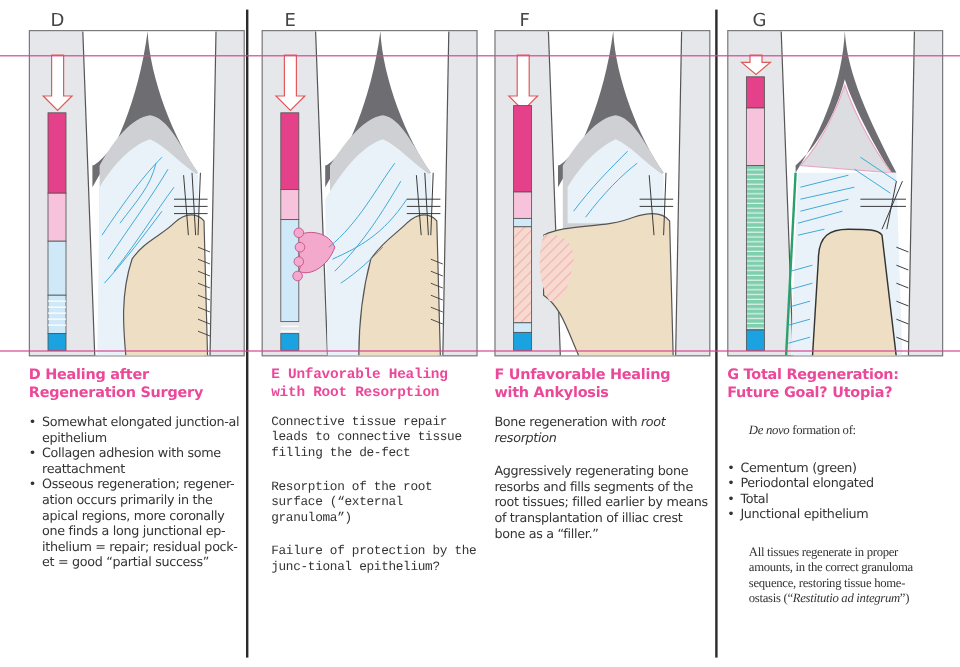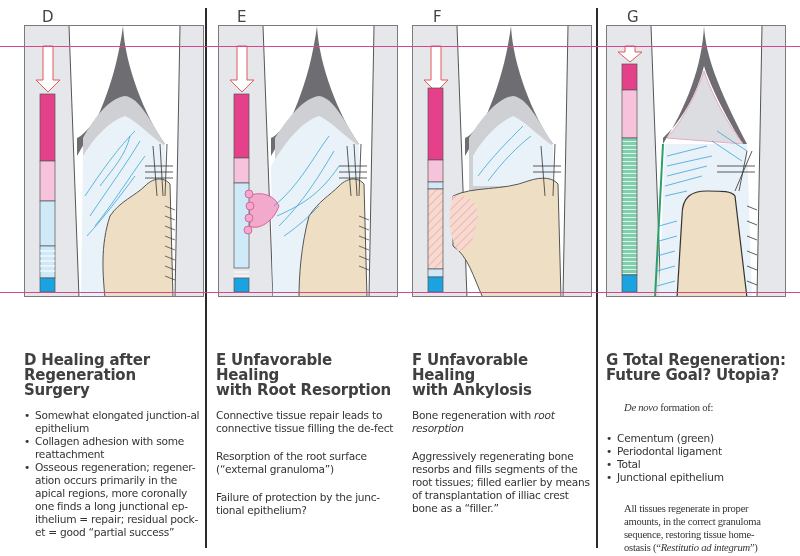--- a/index.html
+++ b/index.html
@@ -5,21 +5,21 @@
   html, body { margin:0; padding:0; background:#fff; }
   body { width:800px; height:556px; position:relative; overflow:hidden;
          font-family:"DejaVu Sans", sans-serif; color:#2a2a2a; }
   .sep { position:absolute; top:8px; width:2px; background:#2b2b2b; }
   .panel-letter { position:absolute; top:8px; font-size:15px; color:#444; }
   .panel { position:absolute; top:25px; width:180px; height:272px;
            background:#e6e7ea; border:1px solid #7b7b7e; box-sizing:border-box; overflow:hidden; }
   .panel svg { position:absolute; left:0; top:0; }
   .mline { position:absolute; left:0; width:800px; height:1px; background:#d7468f; }
   .caption { position:absolute; top:305px; width:180px; }
-  .cap-title { font-weight:bold; font-size:15px; line-height:15px; color:#404040; letter-spacing:-0.2px;margin-top:48px; }
+  .cap-title { font-weight:bold; font-size:12px; line-height:15px; color:#ec4899; letter-spacing:-0.2px; }
   .cap-body { margin-top:11px; font-size:10.6px; line-height:13px; color:#333; letter-spacing:-0.25px; }
   .cap-body p { margin:0 0 15px 0; }
   .cap-body ul { margin:0; padding:0; list-style:none; }
   .cap-body li { position:relative; padding-left:11px; }
   .cap-body li::before { content:"\2022"; position:absolute; left:0; top:0; }
   .cap-body.tight p { margin:18px;font-family:Liberation Serif, serif; }
   i { font-style:italic; }
 </style>
 </head>
 <body>
@@ -239,21 +239,21 @@
   </div>
   <div class="cap-body">
     <ul>
       <li>Somewhat elongated junction-al epithelium</li>
       <li>Collagen adhesion with some reattachment</li>
       <li>Osseous regeneration; regener-ation occurs primarily in the apical regions, more coronally one finds a long junctional ep-ithelium = repair; residual pock-et = good “partial success”</li>
     </ul>
   </div>
 </div>
 
-<div class="caption" style="left:216px;">
+<div class="caption" style="left:226px;font-family:Liberation Mono, monospace;">
   <div class="cap-title">
     <div>E  Unfavorable Healing</div>
     <div>with Root Resorption</div>
   </div>
   <div class="cap-body">
     <p>Connective tissue repair leads to connective tissue filling the de-fect</p>
     <p>Resorption of the root surface (“external granuloma”)</p>
     <p>Failure of protection by the junc-tional epithelium?</p>
   </div>
 </div>
@@ -271,19 +271,19 @@
 
 <div class="caption" style="left:606px;">
   <div class="cap-title">
     <div>G  Total Regeneration:</div>
     <div>Future Goal? Utopia?</div>
   </div>
   <div class="cap-body tight">
     <p><i>De novo</i><span> formation of:</span></p>
     <ul>
       <li>Cementum (green)</li>
-      <li>Periodontal ligament</li>
+      <li>Periodontal elongated</li>
       <li>Total</li>
       <li>Junctional epithelium</li>
     </ul>
     <p><span>All tissues regenerate in proper amounts, in the correct granuloma sequence, restoring tissue home-ostasis (“</span><i>Restitutio ad integrum</i><span>”)</span></p>
   </div>
 </div>
 
 </body></html>

